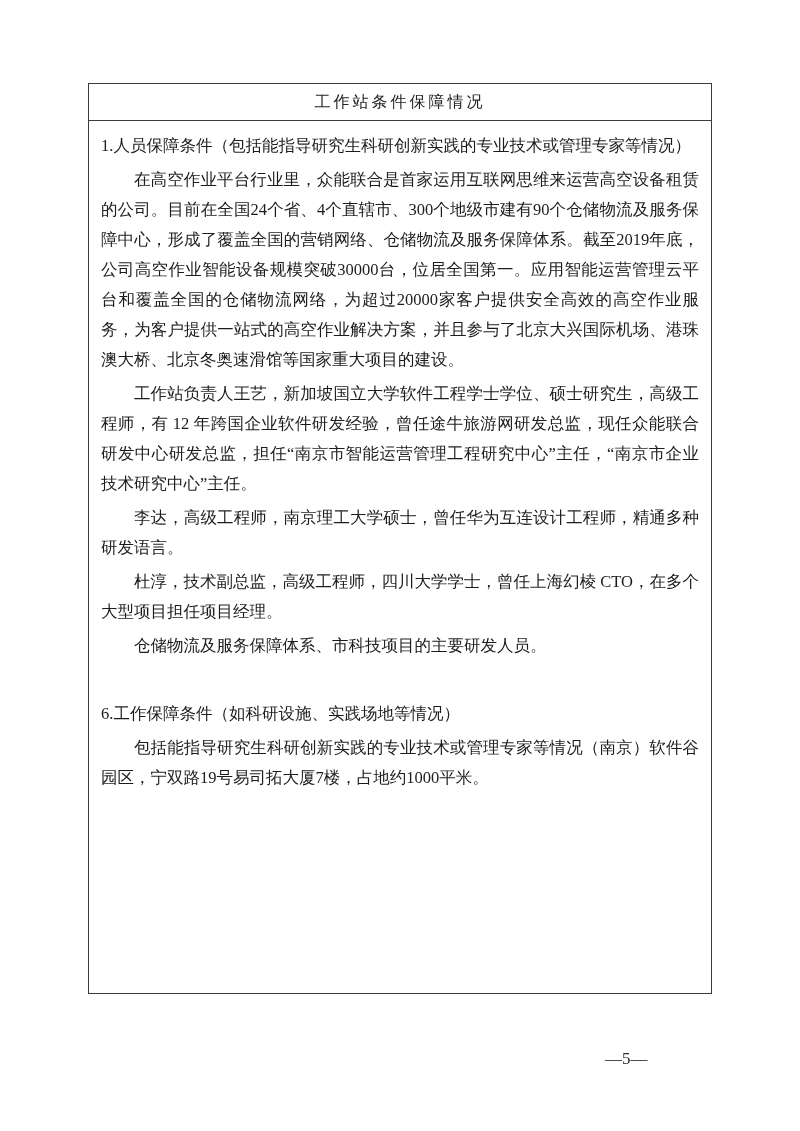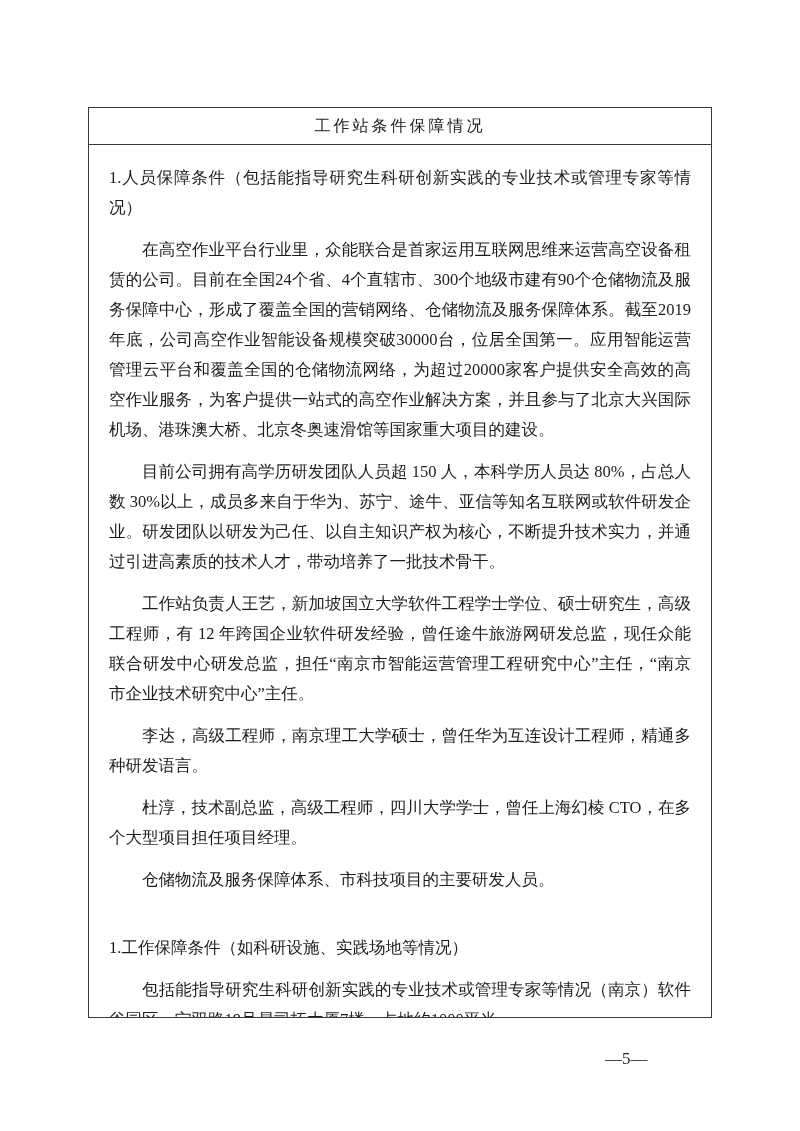--- a/index.html
+++ b/index.html
@@ -12,21 +12,21 @@
     width: 800px;
     height: 1131px;
     background: #ffffff;
     font-family: "Liberation Serif", "DejaVu Serif", serif;
     color: #1c1c1c;
     overflow: hidden;
   }
   .doc-table {
     position: absolute;
     left: 88px;
-    top: 107px;
+    top: 83px;
     width: 624px;
     border: 1px solid #3a3a3a;
     box-sizing: border-box;
     background: #ffffff;
   }
   .doc-table-header {
     height: 36px;
     line-height: 36px;
     text-align: center;
     font-size: 16px;
@@ -38,21 +38,21 @@
     box-sizing: border-box;
     height: 872px;
     padding: 6px 8px 0 8px;
     font-size: 16.5px;
     line-height: 30px;
     text-align: justify;
     text-justify: inter-ideograph;
     overflow: hidden;
   }
   .doc-table-body p {
-    margin: 12px;
+    margin: 4px;
   }
   .section-heading {
     text-indent: 0;
   }
   .para {
     text-indent: 2em;
   }
   .section-workspace {
     margin-top: 38px;
   }
@@ -73,29 +73,28 @@
 
   <div class="doc-table">
 
     <div class="doc-table-header">工作站条件保障情况</div>
 
     <div class="doc-table-body">
 
       <section>
         <p class="section-heading">1.人员保障条件（包括能指导研究生科研创新实践的专业技术或管理专家等情况）</p>
         <p class="para">在高空作业平台行业里，众能联合是首家运用互联网思维来运营高空设备租赁的公司。目前在全国24个省、4个直辖市、300个地级市建有90个仓储物流及服务保障中心，形成了覆盖全国的营销网络、仓储物流及服务保障体系。截至2019年底，公司高空作业智能设备规模突破30000台，位居全国第一。应用智能运营管理云平台和覆盖全国的仓储物流网络，为超过20000家客户提供安全高效的高空作业服务，为客户提供一站式的高空作业解决方案，并且参与了北京大兴国际机场、港珠澳大桥、北京冬奥速滑馆等国家重大项目的建设。</p>
-        <p class="para">目前公司拥有高学历研发团队人员超 150 人，本科学历人员达 80%，占总人数 30%以上，成员多来自于华为、苏宁、途牛、亚信等知名互联网或软件研发企业。研发团队以研发为己任、以自主知识产权为核心，不断提升技术实力，并通过引进高素质的技术人才，带动培养了一批技术骨干。</p>
         <p class="para">工作站负责人王艺，新加坡国立大学软件工程学士学位、硕士研究生，高级工程师，有 12 年跨国企业软件研发经验，曾任途牛旅游网研发总监，现任众能联合研发中心研发总监，担任“南京市智能运营管理工程研究中心”主任，“南京市企业技术研究中心”主任。</p>
         <p class="para">李达，高级工程师，南京理工大学硕士，曾任华为互连设计工程师，精通多种研发语言。</p>
         <p class="para">杜淳，技术副总监，高级工程师，四川大学学士，曾任上海幻棱 CTO，在多个大型项目担任项目经理。</p>
         <p class="para">仓储物流及服务保障体系、市科技项目的主要研发人员。</p>
       </section>
 
       <section class="section-workspace">
-        <p class="section-heading">1.工作保障条件（如科研设施、实践场地等情况）</p>
+        <p class="section-heading">6.工作保障条件（如科研设施、实践场地等情况）</p>
         <p class="para">包括能指导研究生科研创新实践的专业技术或管理专家等情况（南京）软件谷园区，宁双路19号易司拓大厦7楼，占地约1000平米。</p>
       </section>
 
     </div>
   </div>
 
   <div class="page-number">—5—</div>
 
 </div>
 

